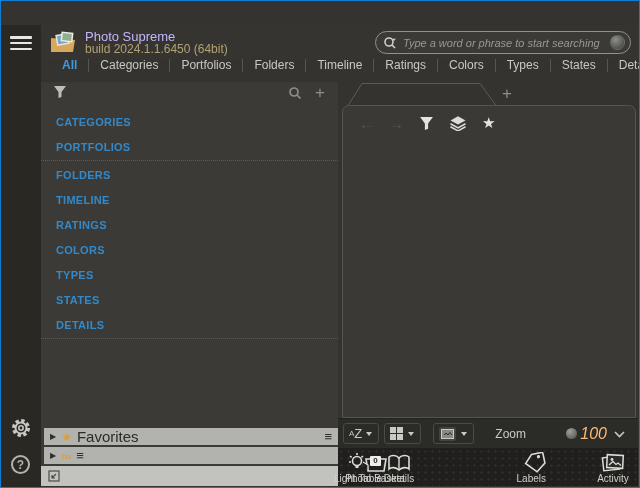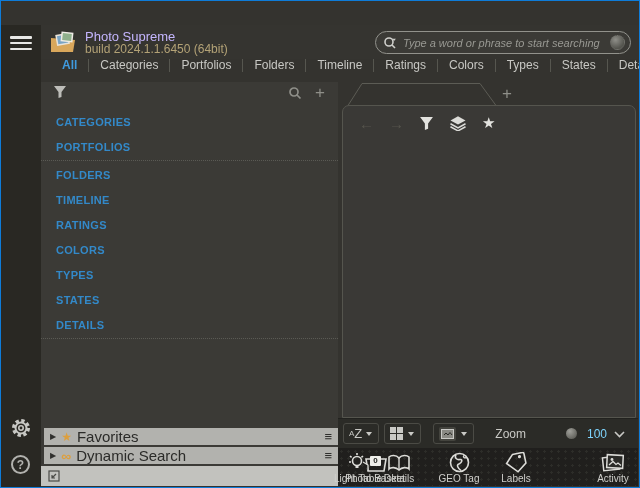--- a/index.html
+++ b/index.html
@@ -78,30 +78,30 @@
   .toolbar{ position:absolute; left:0; right:0; bottom:38px; height:30px; background:#2b2b27;
     display:flex; align-items:center; padding:0 5px; border-top:1px solid #22221f; }
   .tbtn{ border:1px solid #4b4b45; border-radius:3px; height:21px; display:flex; align-items:center;
     padding:0 5px; margin-right:5px; color:#c9c9c5; cursor:pointer; }
   .tbtn .az-a{ font-size:8px; } .tbtn .az-z{ font-size:13px; margin-right:3px; }
   .tbtn .iconbox{ display:flex; align-items:center; margin-right:4px; }
   .tbtn .iconbox.lit{ background:#44443e; padding:2px; border-radius:2px; }
   .zoomlabel{ font-size:12px; color:#c9c9c5; margin-left:16px; }
   .knob{ width:11px; height:11px; border-radius:50%; margin-left:40px;
     background:radial-gradient(circle at 35% 30%, #a0a09a, #63635d 75%); }
-  .zoomval{ font-size:12px; color:#7dd3fc; margin-left:auto; }
+  .zoomval{ font-size:16px; color:#fdba74; margin-left:auto;font-style:italic; }
   .zchev{ margin:2px 8px 0 7px; }
   
   .actionbar{ position:absolute; left:0; right:0; bottom:0; height:38px; background:#201f1d;
     background-image:radial-gradient(#2d2d29 1px, transparent 1.3px); background-size:7px 7px; }
   .action{ position:absolute; top:3px; display:flex; flex-direction:column; align-items:center; cursor:pointer; }
   .action .ic{ height:22px; display:flex; align-items:flex-end; justify-content:center; position:relative; }
   .action .lbl{ font-size:10px; color:#cfcfcb; white-space:nowrap; line-height:12px; }
   .a0{ left:3px;  width:34px; } .a1{ left:20px; width:34px; } .a2{ left:44px; width:34px; }
-  .a3{ left:91px; width:60px; } .a4{ left:148px; width:60px; } .a5{ left:195px; width:60px; }
+  .a3{ left:91px; width:60px; } .a4{ left:148px; width:60px;align-items:flex-end; } .a5{ left:195px; width:60px; }
   .a6{ left:245px; width:60px; }
   .basket-badge{ position:absolute; left:8px; top:5px; width:11px; height:10px; background:#eeeeea;
     color:#1f1f1c; font-size:8px; font-weight:bold; text-align:center; line-height:10px; border-radius:1px; }
 </style>
 </head>
 <body>
 
 <div id="app">
 
 
@@ -185,21 +185,20 @@
 
     <div class="barpanel fav">
       <span class="tri">▶</span>
       <span class="picon">★</span>
       <span class="plabel">Favorites</span>
       <span class="pmenu">≡</span>
     </div>
     <div class="barpanel dyn">
       <span class="tri">▶</span>
       <span class="picon inf">∞</span>
-      <span class="plabel">Dynamic Search</span>
       <span class="pmenu">≡</span>
     </div>
     <div class="activitybar">
       <svg width="12" height="12" viewBox="0 0 12 12">
         <rect x="1" y="1" width="10" height="10" fill="none" stroke="#4a4a46" stroke-width="1.2"></rect>
         <path d="M8,4 L4,8 M4,5 L4,8 L7,8" fill="none" stroke="#4a4a46" stroke-width="1.2"></path>
       </svg>
     </div>
   </div>
 
@@ -292,30 +291,20 @@
       </div>
       <div class="action a2">
         <div class="ic">
           <svg width="24" height="20" viewBox="0 0 24 20">
             <path d="M12,5 C9,1.5 4,2 2,4 L2,16 C4,14 9,14 12,17 C15,14 20,14 22,16 L22,4 C20,2 15,1.5 12,5 Z" fill="none" stroke="#dcdcd8" stroke-width="1.6"></path>
             <line x1="12" y1="5" x2="12" y2="17" stroke="#dcdcd8" stroke-width="1.4"></line>
           </svg>
         </div>
         <div class="lbl">Details</div>
       </div>
-      <div class="action a3">
-        <div class="ic">
-          <svg width="21" height="21" viewBox="0 0 21 21">
-            <circle cx="10.5" cy="10.5" r="9" fill="none" stroke="#dcdcd8" stroke-width="1.6"></circle>
-            <path d="M7,2.5 C5,6 8,8 11,7.5 C14,7 13,11 10,12 C7,13 9,16 12,18.5" fill="none" stroke="#dcdcd8" stroke-width="1.6"></path>
-            <path d="M15,3.5 C13.5,5 15.5,6.5 17.5,5.5" fill="none" stroke="#dcdcd8" stroke-width="1.4"></path>
-          </svg>
-        </div>
-        <div class="lbl">GEO Tag</div>
-      </div>
       <div class="action a4">
         <div class="ic">
           <svg width="22" height="21" viewBox="0 0 22 21">
             <path d="M9,2 L19,2 C20,2 20.5,2.5 20.5,3.5 L20.5,13 L11,20 L1.5,9.5 Z" fill="none" stroke="#dcdcd8" stroke-width="1.6" transform="rotate(-12 11 10)"></path>
             <circle cx="15.5" cy="5.5" r="1.6" fill="#dcdcd8" transform="rotate(-12 11 10)"></circle>
           </svg>
         </div>
         <div class="lbl">Labels</div>
       </div>
       <div class="action a6">

